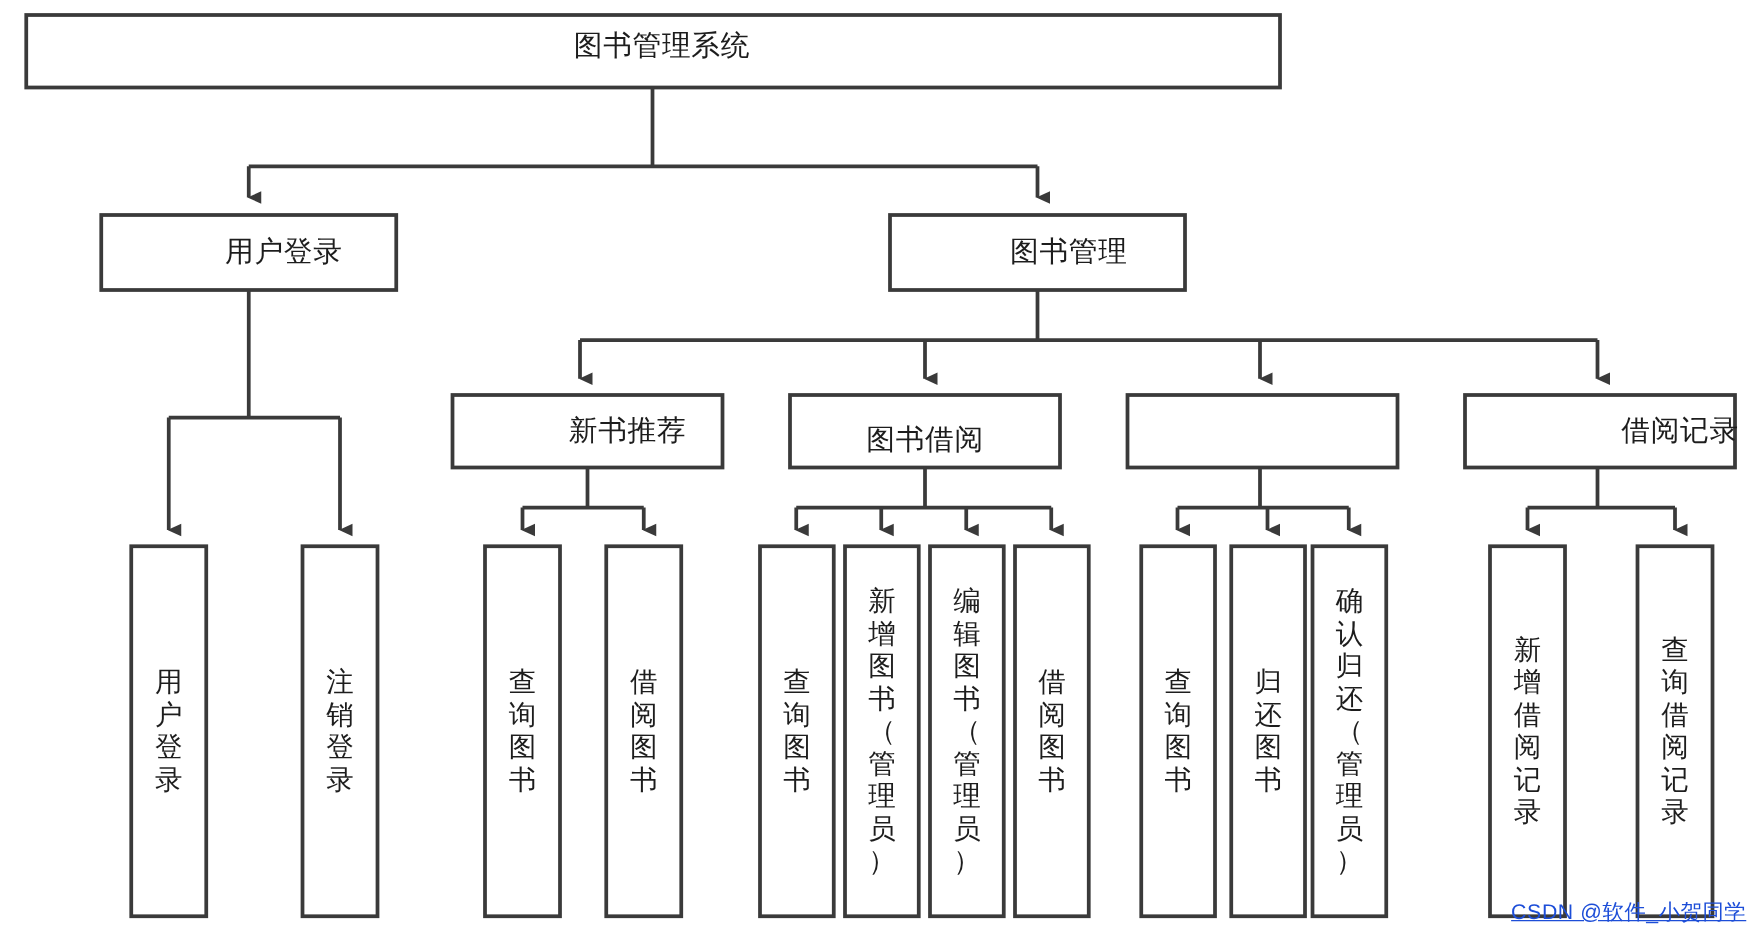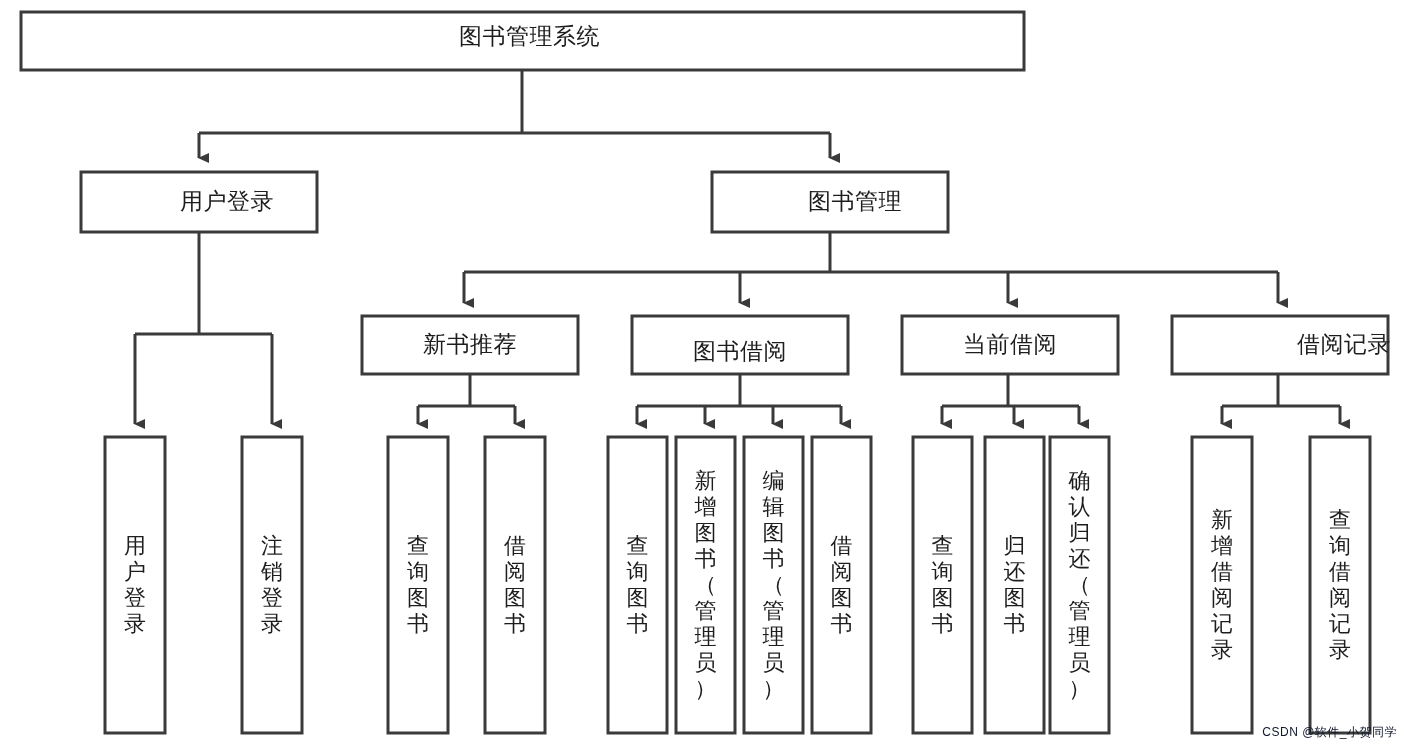--- a/index.html
+++ b/index.html
@@ -66,24 +66,25 @@
     pointer-events: none;
   }
   .node-label-v span {
     display: block;
     text-align: center;
   }
   .watermark {
     position: absolute;
     right: 8px;
     bottom: 6px;
-    font-size: 12px;
-    color: #0f172a;
+    font-size: 17px;
+    color: #1d4ed8;
     letter-spacing: 0.5px;
     white-space: nowrap;
+    text-decoration: underline;
   }
 </style>
 </head>
 <body>
 
 <div id="diagram-root">
 
   <svg class="diagram-svg" viewBox="0 0 1405 747">
     <defs>
       <marker id="arrow" viewBox="0 0 12 12" refX="6" refY="11" markerWidth="12" markerHeight="12" orient="auto-start-reverse" markerUnits="userSpaceOnUse">
@@ -158,23 +159,22 @@
     <path class="connector" d="M 1222 406 L 1340 406"></path>
     <path class="connector" marker-end="url(#arrow)" d="M 1222 406 L 1222 424"></path>
     <path class="connector" marker-end="url(#arrow)" d="M 1340 406 L 1340 424"></path>
   </svg>
 
   <div class="node-label-h" style="left:21px;top:8px;width:1017px;height:58px;">图书管理系统</div>
 
   <div class="node-label-h" style="left:81px;top:172px;width:236px;height:60px;margin-left:28px;">用户登录</div>
   <div class="node-label-h" style="left:712px;top:172px;width:256px;height:60px;margin-left:15px;">图书管理</div>
 
-  <div class="node-label-h" style="left:362px;top:316px;width:216px;height:58px;">新书推荐</div>
+  <div class="node-label-h" style="left:362px;top:316px;width:216px;height:58px;padding-left:32px;">新书推荐</div>
   <div class="node-label-h" style="left:632px;top:316px;width:216px;height:72px;">图书借阅</div>
-  <div class="node-label-h" style="left:902px;top:316px;width:216px;height:58px;">当前借阅</div>
   <div class="node-label-h" style="left:1236px;top:316px;width:216px;height:58px;">借阅记录</div>
 
   <div id="leaf-labels">
       <div class="node-label-v" title="用户登录" style="left: 105px; top: 437px; width: 60px; height: 296px;">
         <span>用</span>
         <span>户</span>
         <span>登</span>
         <span>录</span>
       </div>
       <div class="node-label-v" title="注销登录" style="left: 242px; top: 437px; width: 60px; height: 296px;">

